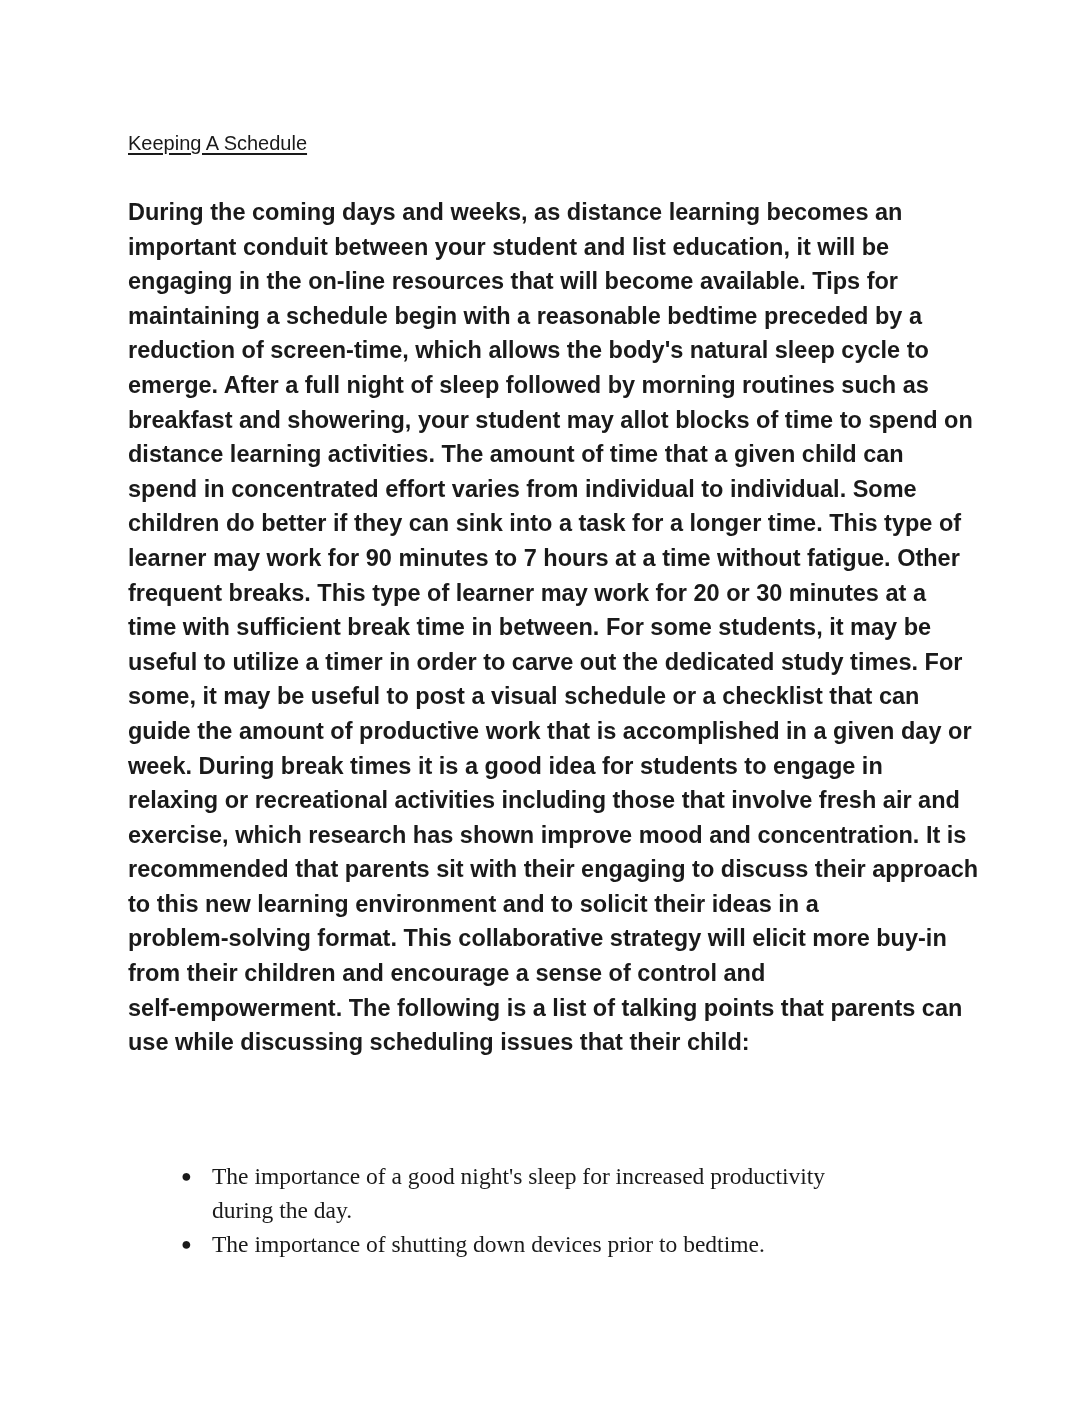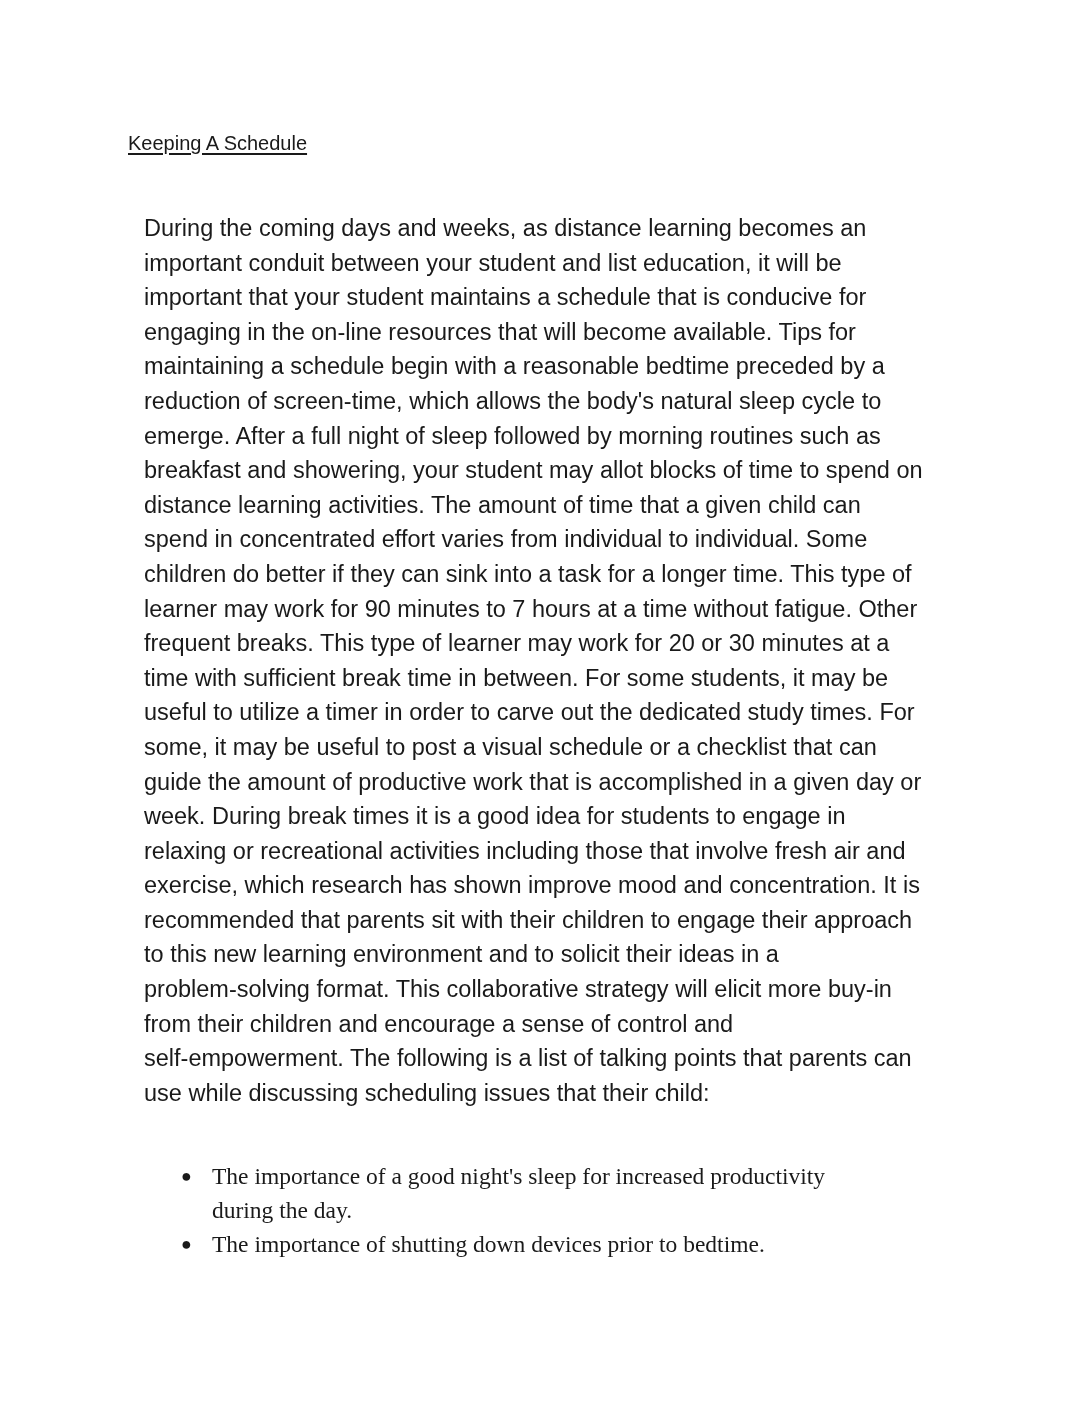--- a/index.html
+++ b/index.html
@@ -33,22 +33,23 @@
       text-decoration-thickness: 1.5px;
       white-space: nowrap;
       margin: 0;
       font-weight: normal;
     }
     .body-text {
       position: absolute;
       left: 128px;
       top: 195px;
       width: 900px;
-      margin: 16px;
+      margin: 0;
       font-size: 23.5px;
+      font-weight: bold;
     }
     .body-line {
       display: block;
       height: 34.6px;
       line-height: 34.6px;
       white-space: nowrap;
     }
     .bullets {
       position: absolute;
       left: 128px;
@@ -81,39 +82,38 @@
   </style>
 </head>
 <body>
 
 <div class="page">
   <h1 class="heading">Keeping A Schedule</h1>
 
   <p class="body-text">
     <span class="body-line">During the coming days and weeks, as distance learning becomes an</span>
     <span class="body-line">important conduit between your student and list education, it will be</span>
-    <span class="body-line">important that your student maintains a schedule that is conducive for</span>
     <span class="body-line">engaging in the on-line resources that will become available.  Tips for</span>
     <span class="body-line">maintaining a schedule begin with a reasonable bedtime preceded by a</span>
     <span class="body-line">reduction of screen-time, which allows the body's natural sleep cycle to</span>
     <span class="body-line">emerge.  After a full night of sleep followed by morning routines such as</span>
     <span class="body-line">breakfast and showering, your student may allot blocks of time to spend on</span>
     <span class="body-line">distance learning activities.  The amount of time that a given child can</span>
     <span class="body-line">spend in concentrated effort varies from individual to individual. Some</span>
     <span class="body-line">children do better if they can sink into a task for a longer time.  This type of</span>
     <span class="body-line">learner may work for 90 minutes to 7 hours at a time without fatigue.  Other</span>
     <span class="body-line">frequent breaks.  This type of learner may work for 20 or 30 minutes at a</span>
     <span class="body-line">time with sufficient break time in between.  For some students, it may be</span>
     <span class="body-line">useful to utilize a timer in order to carve out the dedicated study times.  For</span>
     <span class="body-line">some, it may be useful to post a visual schedule or a checklist that can</span>
     <span class="body-line">guide the amount of productive work that is accomplished in a given day or</span>
     <span class="body-line">week.  During break times it is a good idea for students to engage in</span>
     <span class="body-line">relaxing or recreational activities including those that involve fresh air and</span>
     <span class="body-line">exercise, which research has shown improve mood and concentration.  It is</span>
-    <span class="body-line">recommended that parents sit with their children to engage their approach</span>
+    <span class="body-line">recommended that parents sit with their engaging to discuss their approach</span>
     <span class="body-line">to this new learning environment and to solicit their ideas in a</span>
     <span class="body-line">problem-solving format.  This collaborative strategy will elicit more buy-in</span>
     <span class="body-line">from their children and encourage a sense of control and</span>
     <span class="body-line">self-empowerment.  The following is a list of talking points that parents can</span>
     <span class="body-line">use while discussing scheduling issues that their child:</span>
   </p>
 
   <ul class="bullets">
     <li class="bullet-item">
       <span class="bullet-glyph">●</span>

